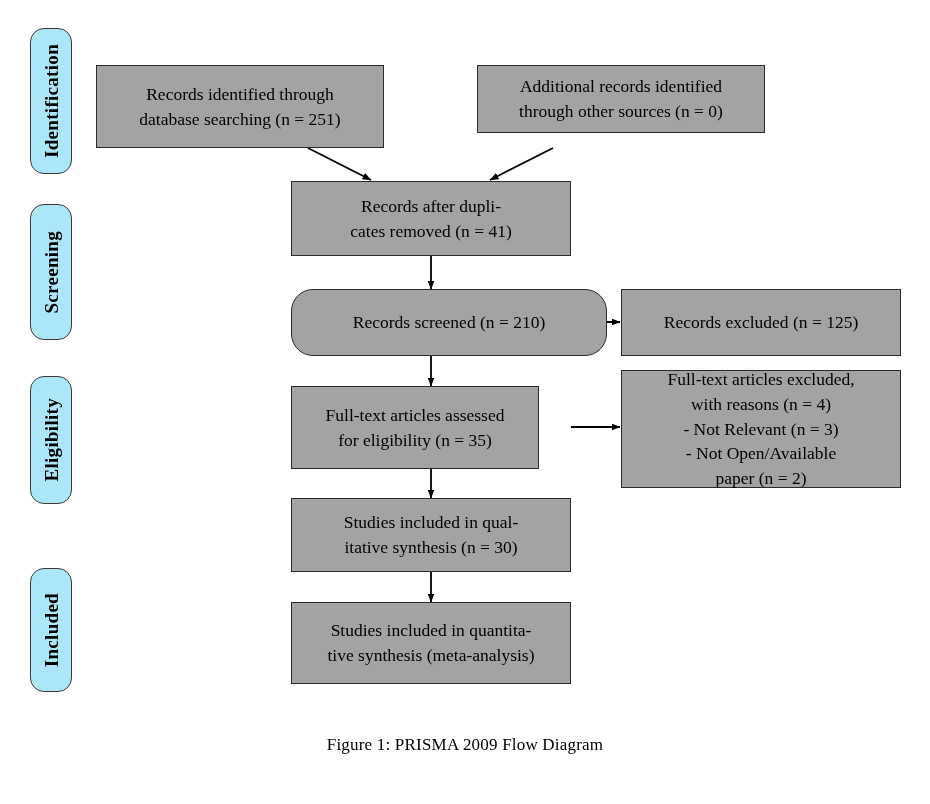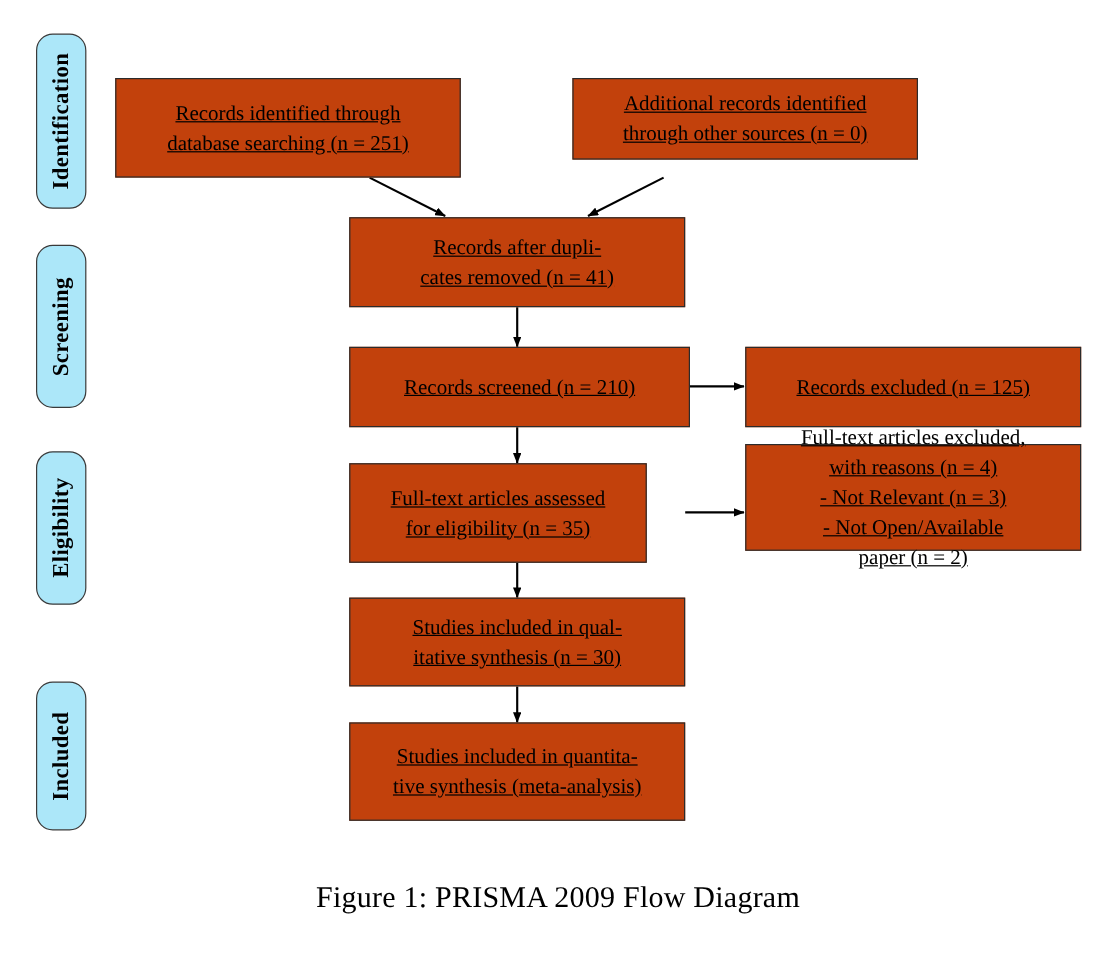--- a/index.html
+++ b/index.html
@@ -42,28 +42,27 @@
     font-size: 19px;
     letter-spacing: 0.3px;
     white-space: nowrap;
     line-height: 1;
   }
 
   
   .flow-box {
     position: absolute;
     box-sizing: border-box;
-    background: #c2410c;
+    background: #a3a3a3;
     border: 1.5px solid #2b2b2b;
     display: flex;
     align-items: center;
     justify-content: center;
     text-align: center;
     padding: 4px 8px;
-    text-decoration: underline;
   }
   .flow-box .box-text {
     font-size: 17.5px;
     line-height: 1.42;
     white-space: pre-line;
   }
 
   
   #connectors {
     position: absolute;
@@ -73,21 +72,21 @@
     pointer-events: none;
   }
 
   
   #figure-caption {
     position: absolute;
     left: 0;
     top: 735px;
     width: 930px;
     text-align: center;
-    font-size: 25px;
+    font-size: 17px;
     letter-spacing: 0.2px;
   }
 </style>
 </head>
 <body>
 
 <div id="diagram-canvas">
 
   <div class="stage-label" style="left:30px; top:28px; width:42px; height:146px;">
     <span>Identification</span>
@@ -137,34 +136,34 @@
   <div class="flow-box" style="left:477px; top:65px; width:288px; height:68px;">
     <div class="box-text">Additional records identified
 through other sources (n = 0)</div>
   </div>
 
   <div class="flow-box" style="left:291px; top:181px; width:280px; height:75px;">
     <div class="box-text">Records after dupli-
 cates removed (n = 41)</div>
   </div>
 
-  <div class="flow-box" style="left:291px; top:289px; width:284px; height:67px;">
+  <div class="flow-box" style="left:291px; top:289px; width:316px; height:67px;border-radius:22px;">
     <div class="box-text">Records screened (n = 210)</div>
   </div>
 
   <div class="flow-box" style="left:621px; top:289px; width:280px; height:67px;">
     <div class="box-text">Records excluded (n = 125)</div>
   </div>
 
   <div class="flow-box" style="left:291px; top:386px; width:248px; height:83px;">
     <div class="box-text">Full-text articles assessed
 for eligibility (n = 35)</div>
   </div>
 
-  <div class="flow-box" style="left:621px; top:370px; width:280px; height:89px;">
+  <div class="flow-box" style="left:621px; top:370px; width:280px; height:118px;">
     <div class="box-text">Full-text articles excluded,
 with reasons (n = 4)
 - Not Relevant (n = 3)
 - Not Open/Available
 paper (n = 2)</div>
   </div>
 
   <div class="flow-box" style="left:291px; top:498px; width:280px; height:74px;">
     <div class="box-text">Studies included in qual-
 itative synthesis (n = 30)</div>

